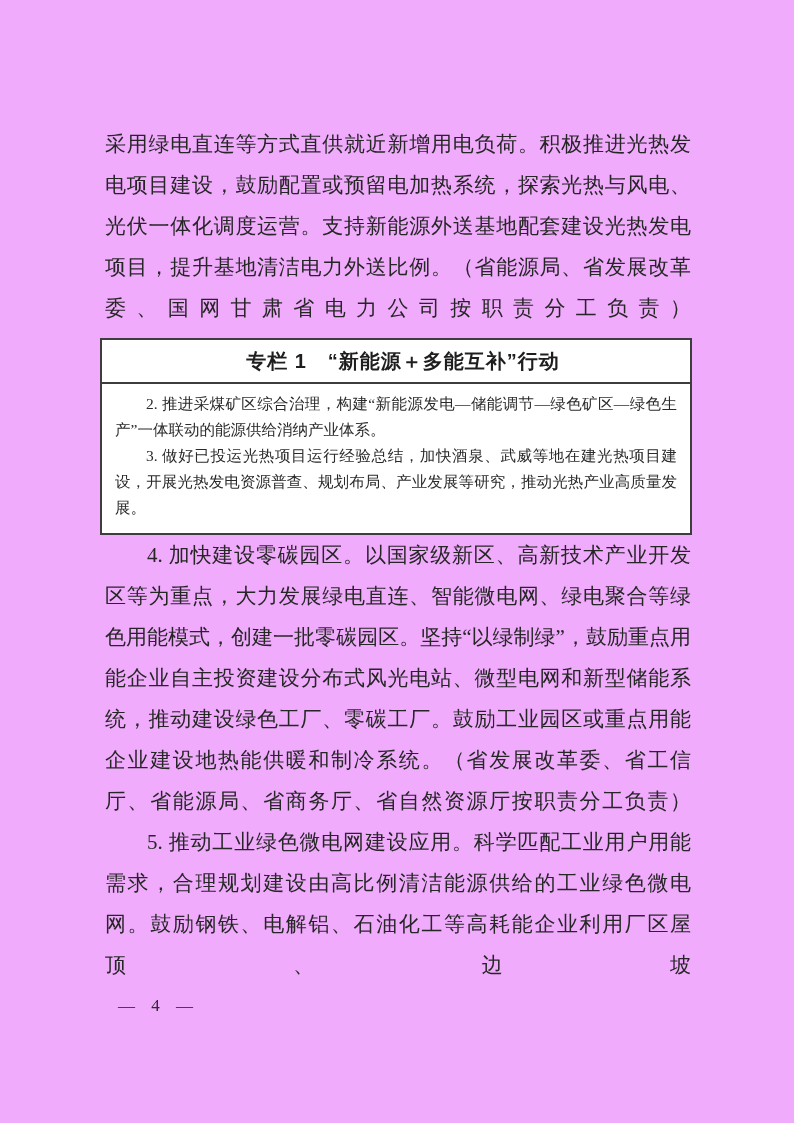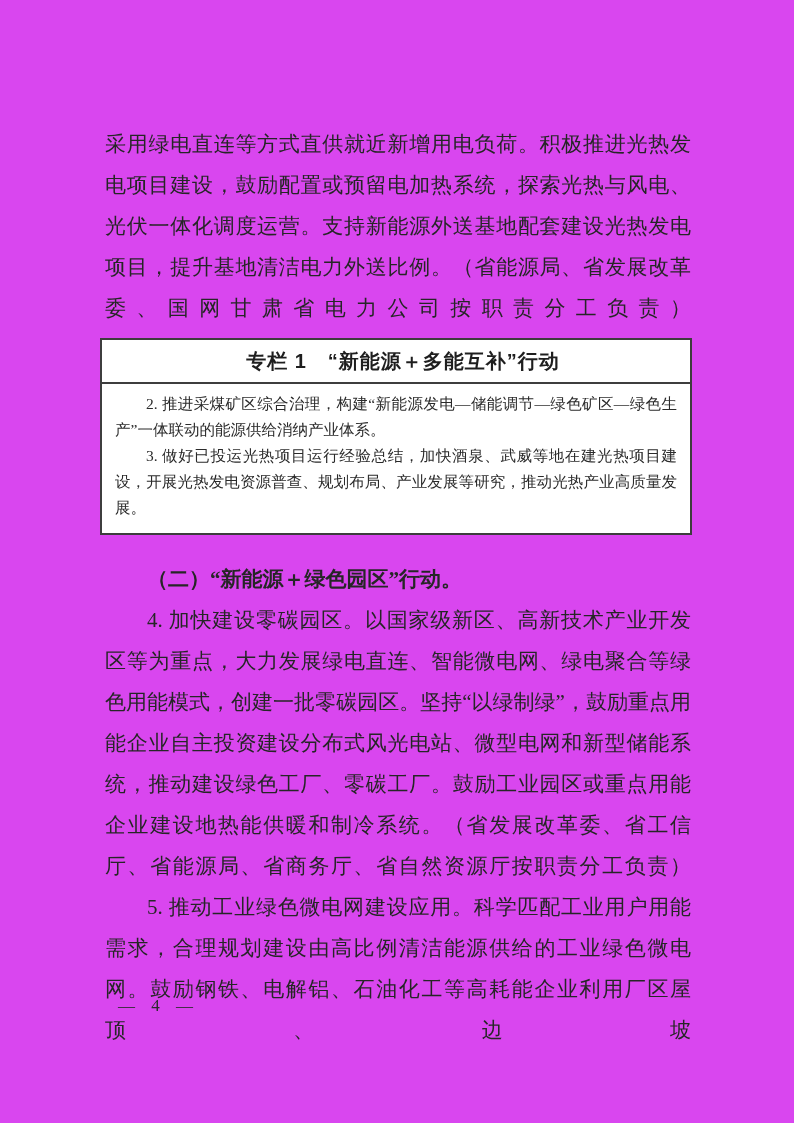--- a/index.html
+++ b/index.html
@@ -4,21 +4,21 @@
 <style>
   html, body {
     margin: 0;
     padding: 0;
     background: #ffffff;
   }
   .page {
     position: relative;
     width: 794px;
     height: 1123px;
-    background: #d946ef;
+    background: #f0abfc;
     overflow: hidden;
     font-family: "Liberation Serif", "DejaVu Serif", serif;
     color: #262626;
   }
   .content {
     position: absolute;
     left: 105px;
     top: 124px;
     width: 586px;
   }
@@ -89,21 +89,20 @@
     <p class="body-para continues">采用绿电直连等方式直供就近新增用电负荷。积极推进光热发电项目建设，鼓励配置或预留电加热系统，探索光热与风电、光伏一体化调度运营。支持新能源外送基地配套建设光热发电项目，提升基地清洁电力外送比例。（省能源局、省发展改革委、国网甘肃省电力公司按职责分工负责）</p>
 
     <div class="column-box">
       <div class="column-box-header">专栏 1　“新能源＋多能互补”行动</div>
       <div class="column-box-body">
         <p>2. 推进采煤矿区综合治理，构建“新能源发电—储能调节—绿色矿区—绿色生产”一体联动的能源供给消纳产业体系。</p>
         <p>3. 做好已投运光热项目运行经验总结，加快酒泉、武威等地在建光热项目建设，开展光热发电资源普查、规划布局、产业发展等研究，推动光热产业高质量发展。</p>
       </div>
     </div>
 
-    <p class="section-heading">（二）“新能源＋绿色园区”行动。</p>
 
     <p class="body-para indent continues">4. 加快建设零碳园区。以国家级新区、高新技术产业开发区等为重点，大力发展绿电直连、智能微电网、绿电聚合等绿色用能模式，创建一批零碳园区。坚持“以绿制绿”，鼓励重点用能企业自主投资建设分布式风光电站、微型电网和新型储能系统，推动建设绿色工厂、零碳工厂。鼓励工业园区或重点用能企业建设地热能供暖和制冷系统。（省发展改革委、省工信厅、省能源局、省商务厅、省自然资源厅按职责分工负责）</p>
 
     <p class="body-para indent continues">5. 推动工业绿色微电网建设应用。科学匹配工业用户用能需求，合理规划建设由高比例清洁能源供给的工业绿色微电网。鼓励钢铁、电解铝、石油化工等高耗能企业利用厂区屋顶、边坡</p>
 
   </div>
 
   <div class="page-number">— 4 —</div>
 </div>
 

